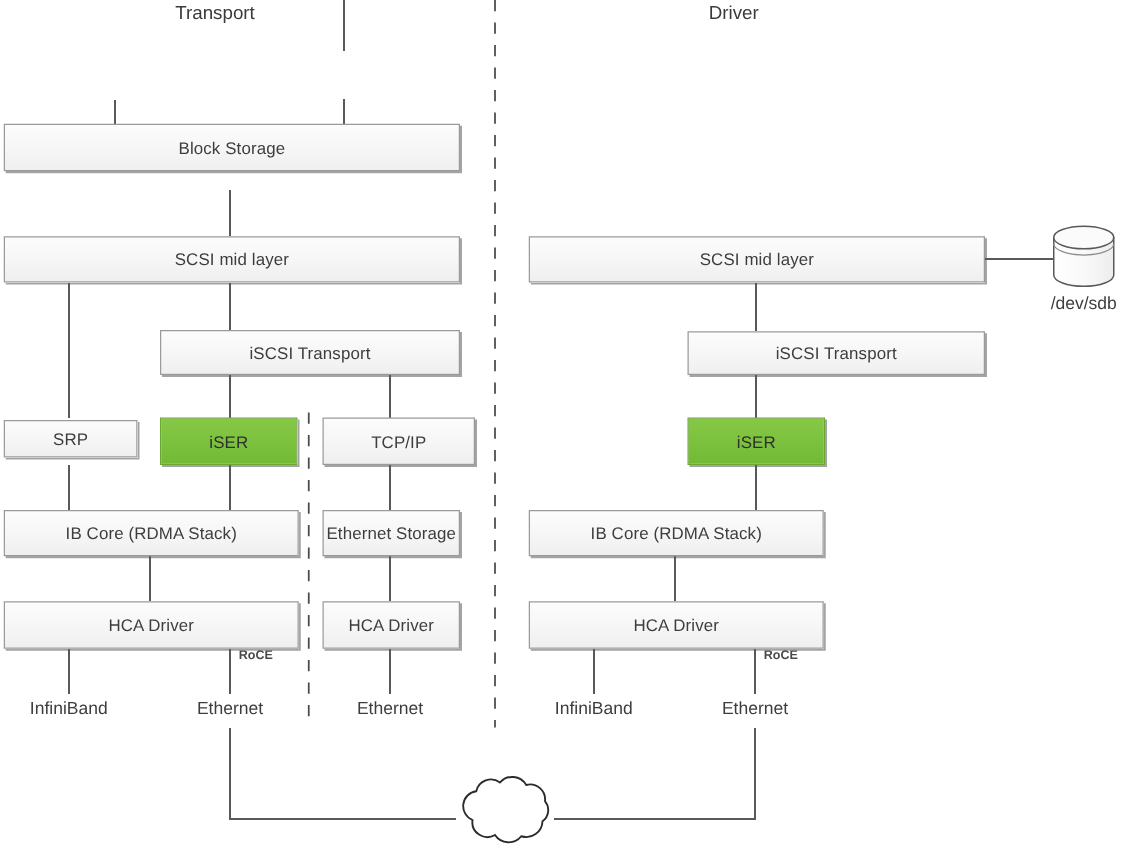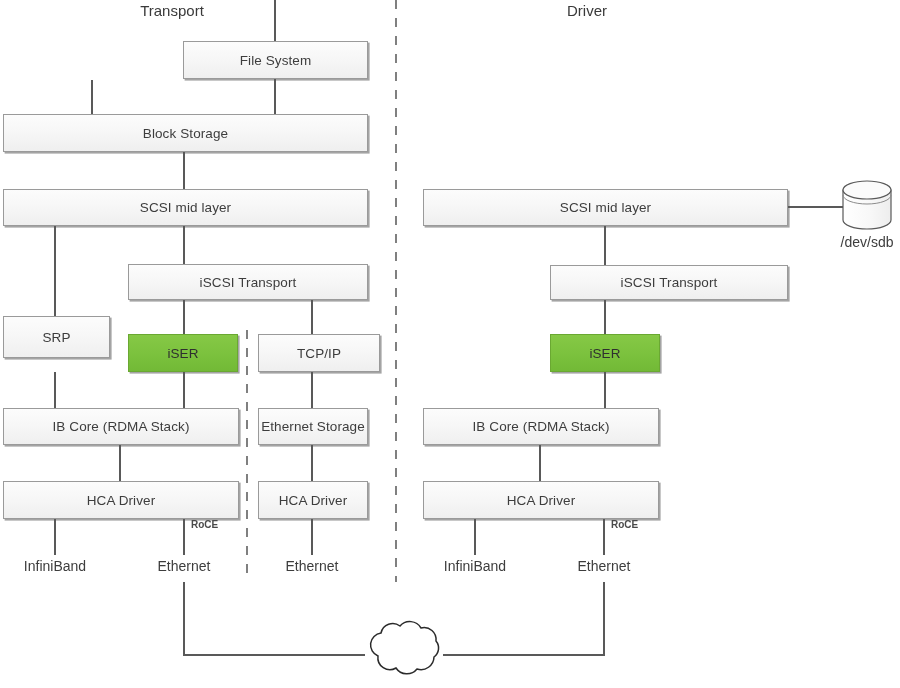--- a/index.html
+++ b/index.html
@@ -140,29 +140,28 @@
                a13,13 0 0 1 -17,12
                a13,13 0 0 1 -21,-1
                a12,12 0 0 1 -18,-12
                a12,12 0 0 1 3,-23 Z"></path>
     </g>
   </svg>
 
   <div class="caption header center" style="left:172px; top:2px;">Transport</div>
   <div class="caption header center" style="left:587px; top:2px;">Driver</div>
 
-  <div class="node" style="left:183px; top:41px; width:185px; height:38px;">File System</div>
-
-  <div class="node" style="left:3px; top:114px; width:365px; height:38px;">Block Storage</div>
+
+  <div class="node" style="left:3px; top:99px; width:365px; height:38px;">Block Storage</div>
 
   <div class="node" style="left:3px; top:189px; width:365px; height:37px;">SCSI mid layer</div>
 
   <div class="node" style="left:128px; top:264px; width:240px; height:36px;">iSCSI Transport</div>
 
-  <div class="node" style="left:3px; top:316px; width:107px; height:42px;">SRP</div>
+  <div class="node" style="left:3px; top:336px; width:107px; height:30px;">SRP</div>
 
   <div class="node green" style="left:128px; top:334px; width:110px; height:38px;">iSER</div>
 
   <div class="node" style="left:258px; top:334px; width:122px; height:38px;">TCP/IP</div>
 
   <div class="node" style="left:3px; top:408px; width:236px; height:37px;">IB Core (RDMA Stack)</div>
 
   <div class="node" style="left:258px; top:408px; width:110px; height:37px;">Ethernet Storage</div>
 
   <div class="node" style="left:3px; top:481px; width:236px; height:38px;">HCA Driver</div>

